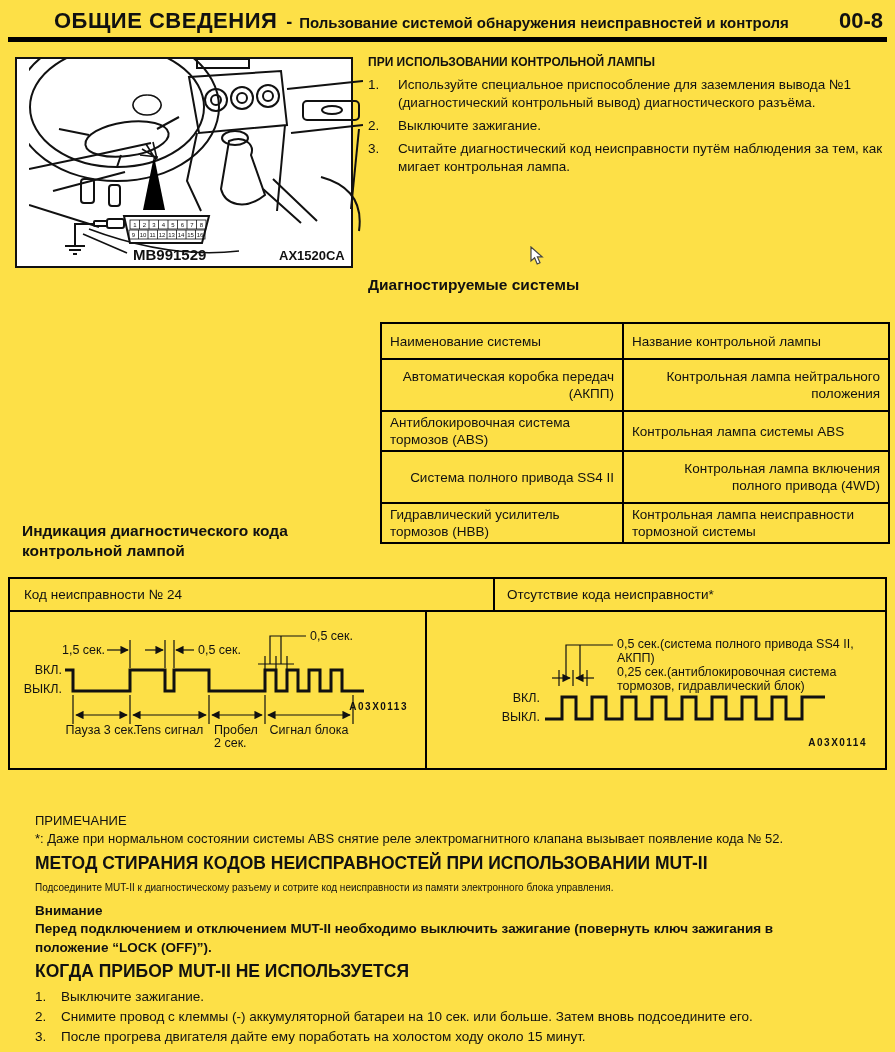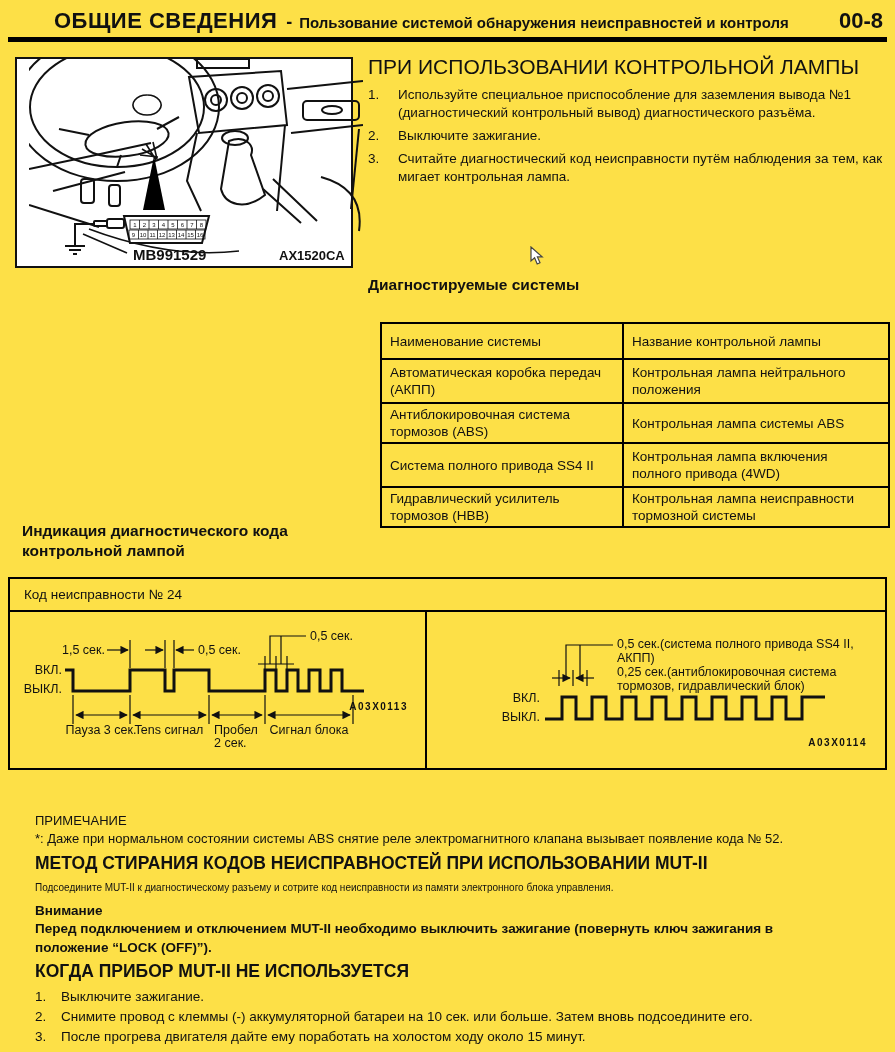--- a/index.html
+++ b/index.html
@@ -9,30 +9,30 @@
   .hdr{position:absolute;left:8px;top:8px;width:879px;display:flex;align-items:baseline;}
   .hdr-title{font-size:22px;font-weight:bold;margin-left:46px;letter-spacing:.5px;}
   .hdr-sep{font-size:18px;font-weight:bold;margin:0 7px 0 9px;}
   .hdr-sub{font-size:15px;font-weight:bold;}
   .hdr-page{font-size:22px;font-weight:bold;margin-left:auto;margin-right:4px;}
   .hdr-rule{position:absolute;left:8px;top:37px;width:879px;height:5px;background:#000;}
   
   .illu{position:absolute;left:15px;top:57px;width:338px;height:211px;border:2px solid #111;box-sizing:border-box;background:#fff;padding-left:12px;}
   
   .lamp{position:absolute;left:368px;top:55px;width:524px;}
-  .sec-h{font-size:21px;font-weight:normal;margin:0 0 7px 0;}
+  .sec-h{font-size:12px;font-weight:bold;margin:0 0 7px 0;}
   .step{display:flex;margin-bottom:5px;font-size:13.5px;line-height:18px;}
   .step .n{width:30px;flex:0 0 30px;}
   .step .t{flex:1;}
   
   .sys-h{position:absolute;left:368px;top:276px;font-size:15.5px;font-weight:bold;}
   table.sys{position:absolute;left:380px;top:322px;width:510px;border-collapse:collapse;font-size:13.5px;table-layout:fixed;}
   table.sys td{border:2px solid #000;padding:2px 8px;vertical-align:middle;line-height:17px;font-weight:normal;text-align:left;box-sizing:border-box;}
   table.sys col.c1{width:242px;}
-  tr.h36 td{height:36px;} tr.h44 td{height:44px;} tr.h38 td{height:38px;}
+  tr.h36 td{height:36px;} tr.h44 td{height:52px;text-align:right;} tr.h38 td{height:38px;}
   
   .ind-h{position:absolute;left:22px;top:521px;width:310px;font-size:15.5px;font-weight:bold;line-height:20px;}
   
   .fig{position:absolute;left:8px;top:577px;width:879px;height:193px;border:2px solid #000;box-sizing:border-box;}
   .fig-hdr{display:flex;height:31px;border-bottom:2px solid #000;font-size:13.5px;}
   .fig-hdr .c{display:flex;align-items:center;}
   .fig-hdr .c1{width:483px;padding-left:14px;box-sizing:border-box;}
   .fig-hdr .c2{flex:1;border-left:2px solid #000;padding-left:12px;}
   .fig-body{display:flex;height:158px;}
   .fig-body .p1{width:415px;}
@@ -200,20 +200,21 @@
       <td>Контрольная лампа неисправности тормозной системы</td>
     </tr>
   </tbody>
     </table>
 
   <div class="ind-h">Индикация диагностического кода контрольной лампой</div>
 
   <div class="fig">
     <div class="fig-hdr">
       <div class="c c1">Код неисправности № 24</div>
+      <div class="c c2">Отсутствие кода неисправности*</div>
     </div>
     <div class="fig-body">
 
       <div class="p1">
         <svg width="415" height="158" viewBox="0 0 415 158">
           <defs>
             <marker id="ah1" viewBox="0 0 10 10" refX="9" refY="5" markerWidth="7" markerHeight="7" orient="auto-start-reverse">
               <path d="M0,0 L10,5 L0,10 z" fill="#111"></path>
             </marker>
           </defs>

